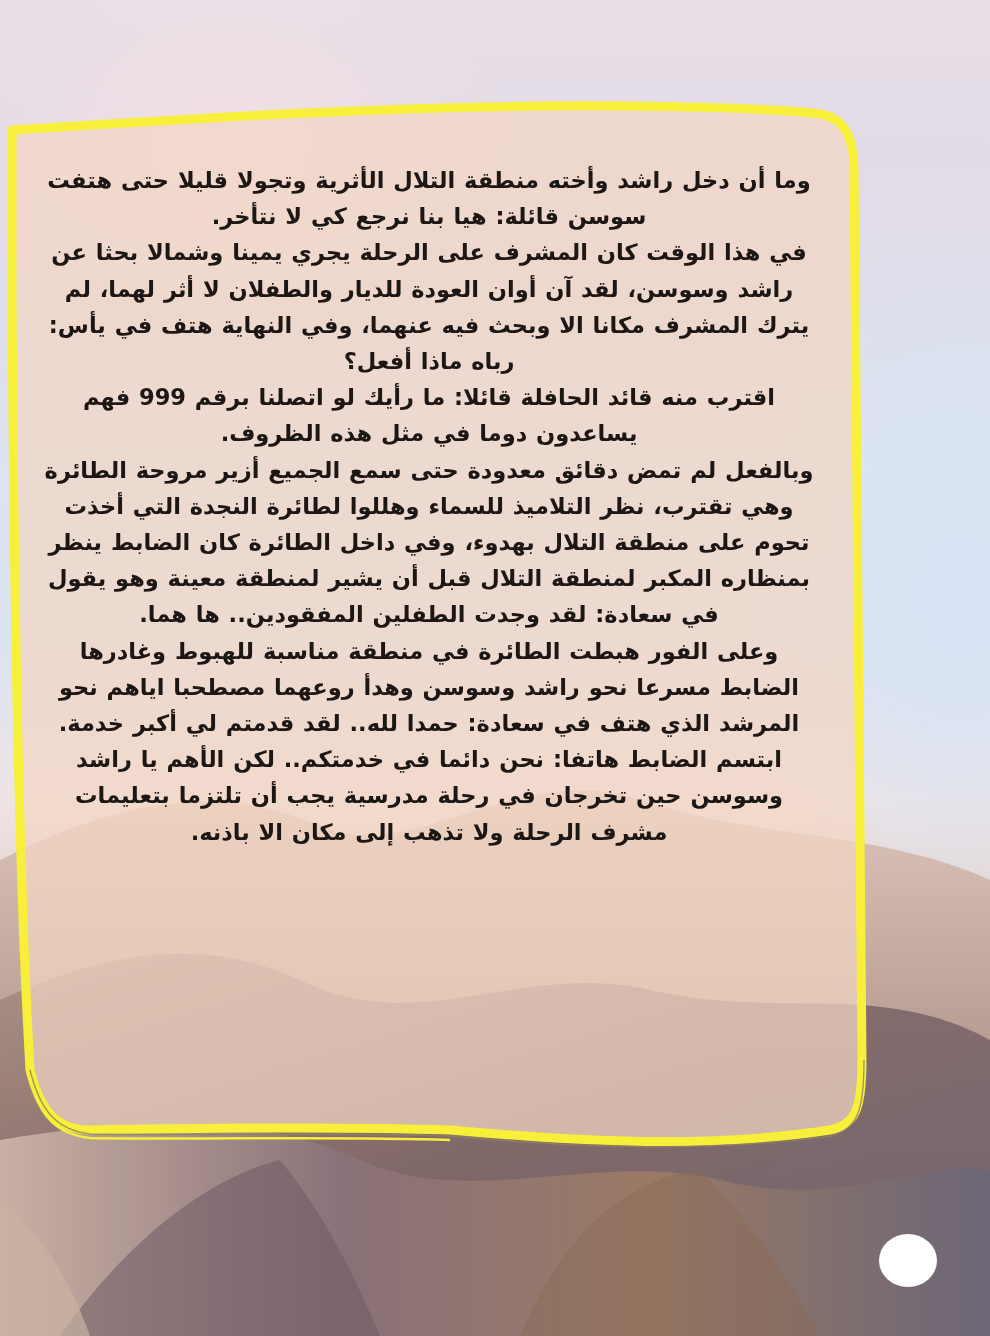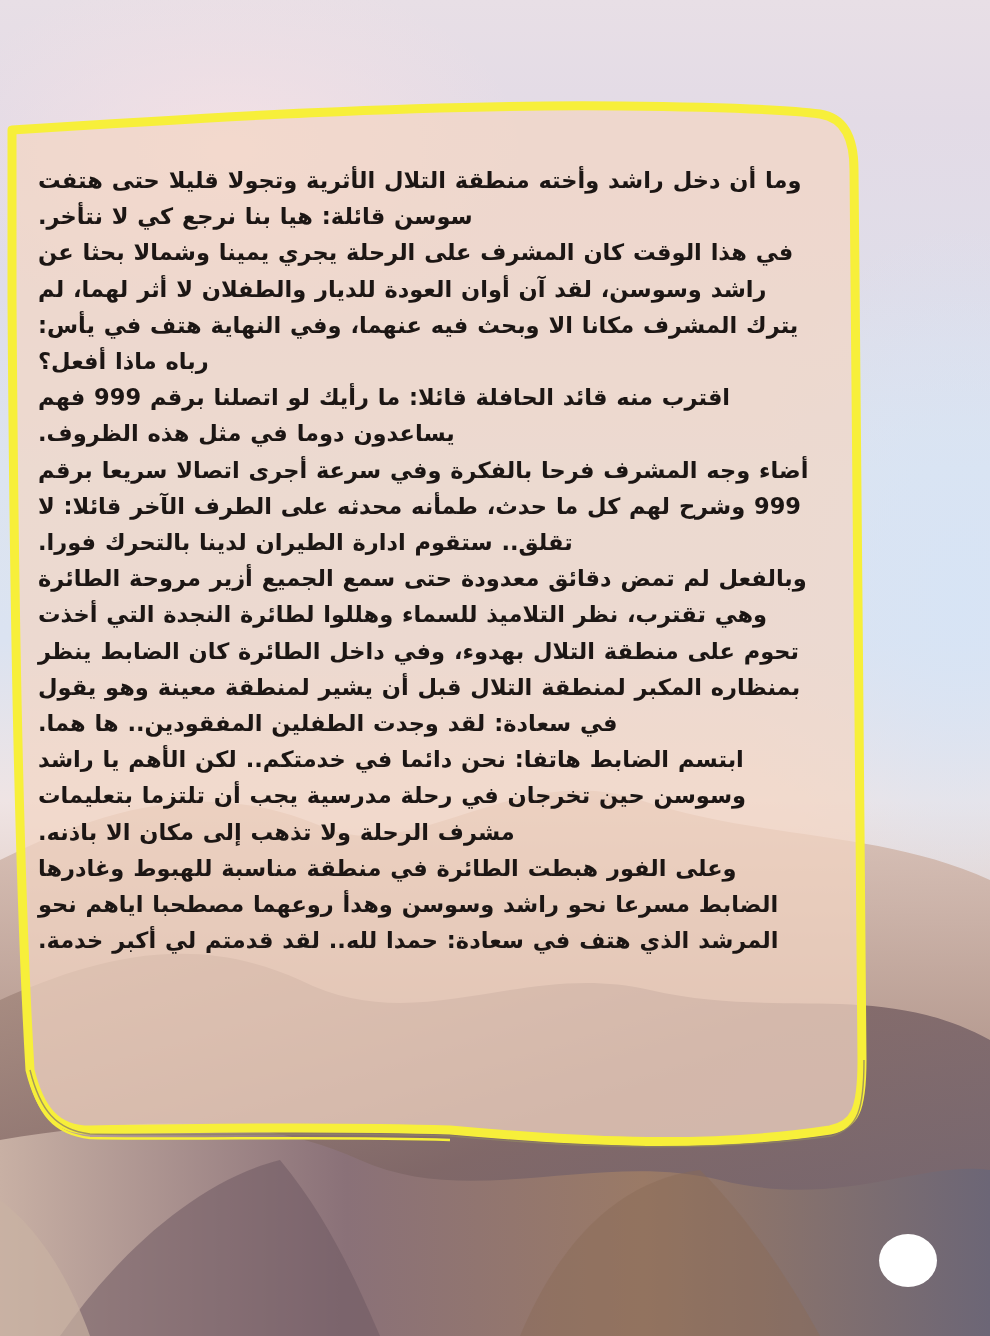--- a/index.html
+++ b/index.html
@@ -50,21 +50,21 @@
       height: 1336px;
       pointer-events: none;
     }
 
     .text-panel {
       position: absolute;
       left: 38px;
       top: 162px;
       width: 782px;
       direction: rtl;
-      text-align: left;
+      text-align: center;
     }
 
     .para {
       margin: 0;
       font-size: 22.5px;
       line-height: 36.2px;
       font-weight: bold;
       color: #1c1614;
       letter-spacing: -0.2px;
       word-spacing: 1px;
@@ -141,21 +141,20 @@
            C 20 900, 14 600, 12 300
            Z" fill="none" stroke="#f7ef3a" stroke-width="9" stroke-linejoin="round"></path>
   <path d="M30 1070 C 40 1110, 56 1130, 90 1134 C 200 1136, 330 1132, 450 1136 C 560 1146, 700 1154, 832 1136 C 858 1128, 864 1110, 864 1060" fill="none" stroke="#8f8264" stroke-width="1.4" opacity="0.8"></path>
   <path d="M28 1072 C 38 1114, 54 1134, 90 1138 C 200 1140, 330 1136, 450 1140" fill="none" stroke="#f7ef3a" stroke-width="2.5"></path>
 </svg>
 
 <main class="text-panel">
   <p class="para">وما أن دخل راشد وأخته منطقة التلال الأثرية وتجولا قليلا حتى هتفت سوسن قائلة: هيا بنا نرجع كي لا نتأخر.</p>
   <p class="para">في هذا الوقت كان المشرف على الرحلة يجري يمينا وشمالا بحثا عن راشد وسوسن، لقد آن أوان العودة للديار والطفلان لا أثر لهما، لم يترك المشرف مكانا الا وبحث فيه عنهما، وفي النهاية هتف في يأس: رباه ماذا أفعل؟</p>
   <p class="para">اقترب منه قائد الحافلة قائلا: ما رأيك لو اتصلنا برقم 999 فهم يساعدون دوما في مثل هذه الظروف.</p>
-  <p class="para">أضاء وجه المشرف فرحا بالفكرة وفي سرعة أجرى اتصالا سريعا برقم 999 وشرح لهم كل ما حدث، طمأنه محدثه على الطرف الآخر قائلا: لا تقلق.. ستقوم ادارة الطيران لدينا بالتحرك فورا.</p>
   <p class="para">وبالفعل لم تمض دقائق معدودة حتى سمع الجميع أزير مروحة الطائرة وهي تقترب، نظر التلاميذ للسماء وهللوا لطائرة النجدة التي أخذت تحوم على منطقة التلال بهدوء، وفي داخل الطائرة كان الضابط ينظر بمنظاره المكبر لمنطقة التلال قبل أن يشير لمنطقة معينة وهو يقول في سعادة: لقد وجدت الطفلين المفقودين.. ها هما.</p>
+  <p class="para">وعلى الفور هبطت الطائرة في منطقة مناسبة للهبوط وغادرها الضابط مسرعا نحو راشد وسوسن وهدأ روعهما مصطحبا اياهم نحو المرشد الذي هتف في سعادة: حمدا لله.. لقد قدمتم لي أكبر خدمة.</p>
   <p class="para">ابتسم الضابط هاتفا: نحن دائما في خدمتكم.. لكن الأهم يا راشد وسوسن حين تخرجان في رحلة مدرسية يجب أن تلتزما بتعليمات مشرف الرحلة ولا تذهب إلى مكان الا باذنه.</p>
-  <p class="para">وعلى الفور هبطت الطائرة في منطقة مناسبة للهبوط وغادرها الضابط مسرعا نحو راشد وسوسن وهدأ روعهما مصطحبا اياهم نحو المرشد الذي هتف في سعادة: حمدا لله.. لقد قدمتم لي أكبر خدمة.</p>
 </main>
 
 <div class="page-number">
   <span></span>
 </div>
 
 </body></html>

